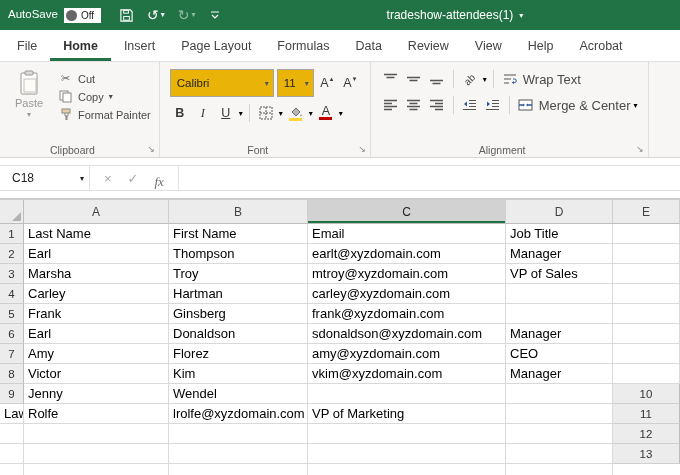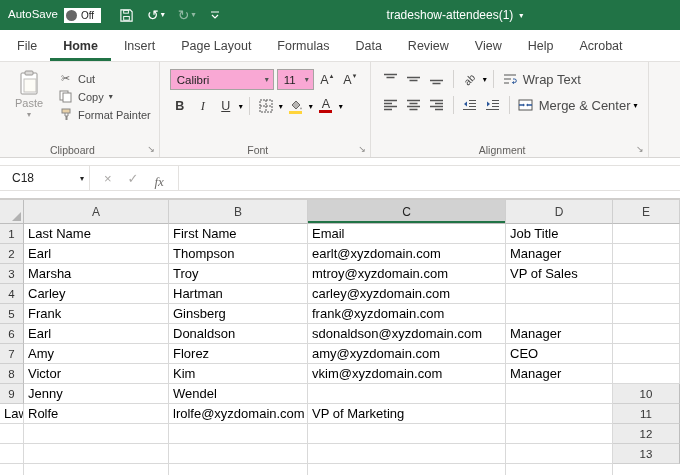--- a/index.html
+++ b/index.html
@@ -35,21 +35,21 @@
   .launcher { position: absolute; bottom: 3px; right: 4px; font-size: 9px; color: #8a8886; cursor: pointer; }
 
   .paste { display: flex; flex-direction: column; align-items: center; width: 46px; gap: 1px;
     color: #9a9896; font-size: 11px; padding-top: 3px; cursor: pointer; }
   .cmds { display: flex; flex-direction: column; gap: 5px; padding: 5px 2px 0 6px; }
   .cmd { display: flex; align-items: center; gap: 5px; font-size: 11px; color: #4a4a4a; cursor: pointer; }
   .cicon { width: 15px; display: flex; justify-content: center; color: #6b6967; font-size: 11px; }
 
   .vstack { display: flex; flex-direction: column; gap: 6px; padding: 2px 4px; }
   .row { display: flex; align-items: center; gap: 3px; }
-  .combo { background: #f9a8d4; border: 1px solid #a6a4a2; height: 21px; display: flex; align-items: center;
+  .combo { background: #eab308; border: 1px solid #a6a4a2; height: 28px; display: flex; align-items: center;
     font-size: 11.5px; color: #222; padding: 0 4px 0 6px; justify-content: space-between; cursor: pointer; }
   .name-combo { width: 104px; }
   .size-combo { width: 37px; }
   .combo .mini { color: #555; }
   .ibtn { min-width: 20px; height: 20px; display: flex; align-items: center; justify-content: center;
     font-size: 12.5px; color: #3b3a39; cursor: pointer; gap: 1px; }
   .bold { font-weight: 700; }
   .italic { font-style: italic; font-family: "Liberation Serif", serif; }
   .und { text-decoration: underline; }
   .vdiv { width: 1px; height: 18px; background: #d4d2d0; margin: 0 3px; }

